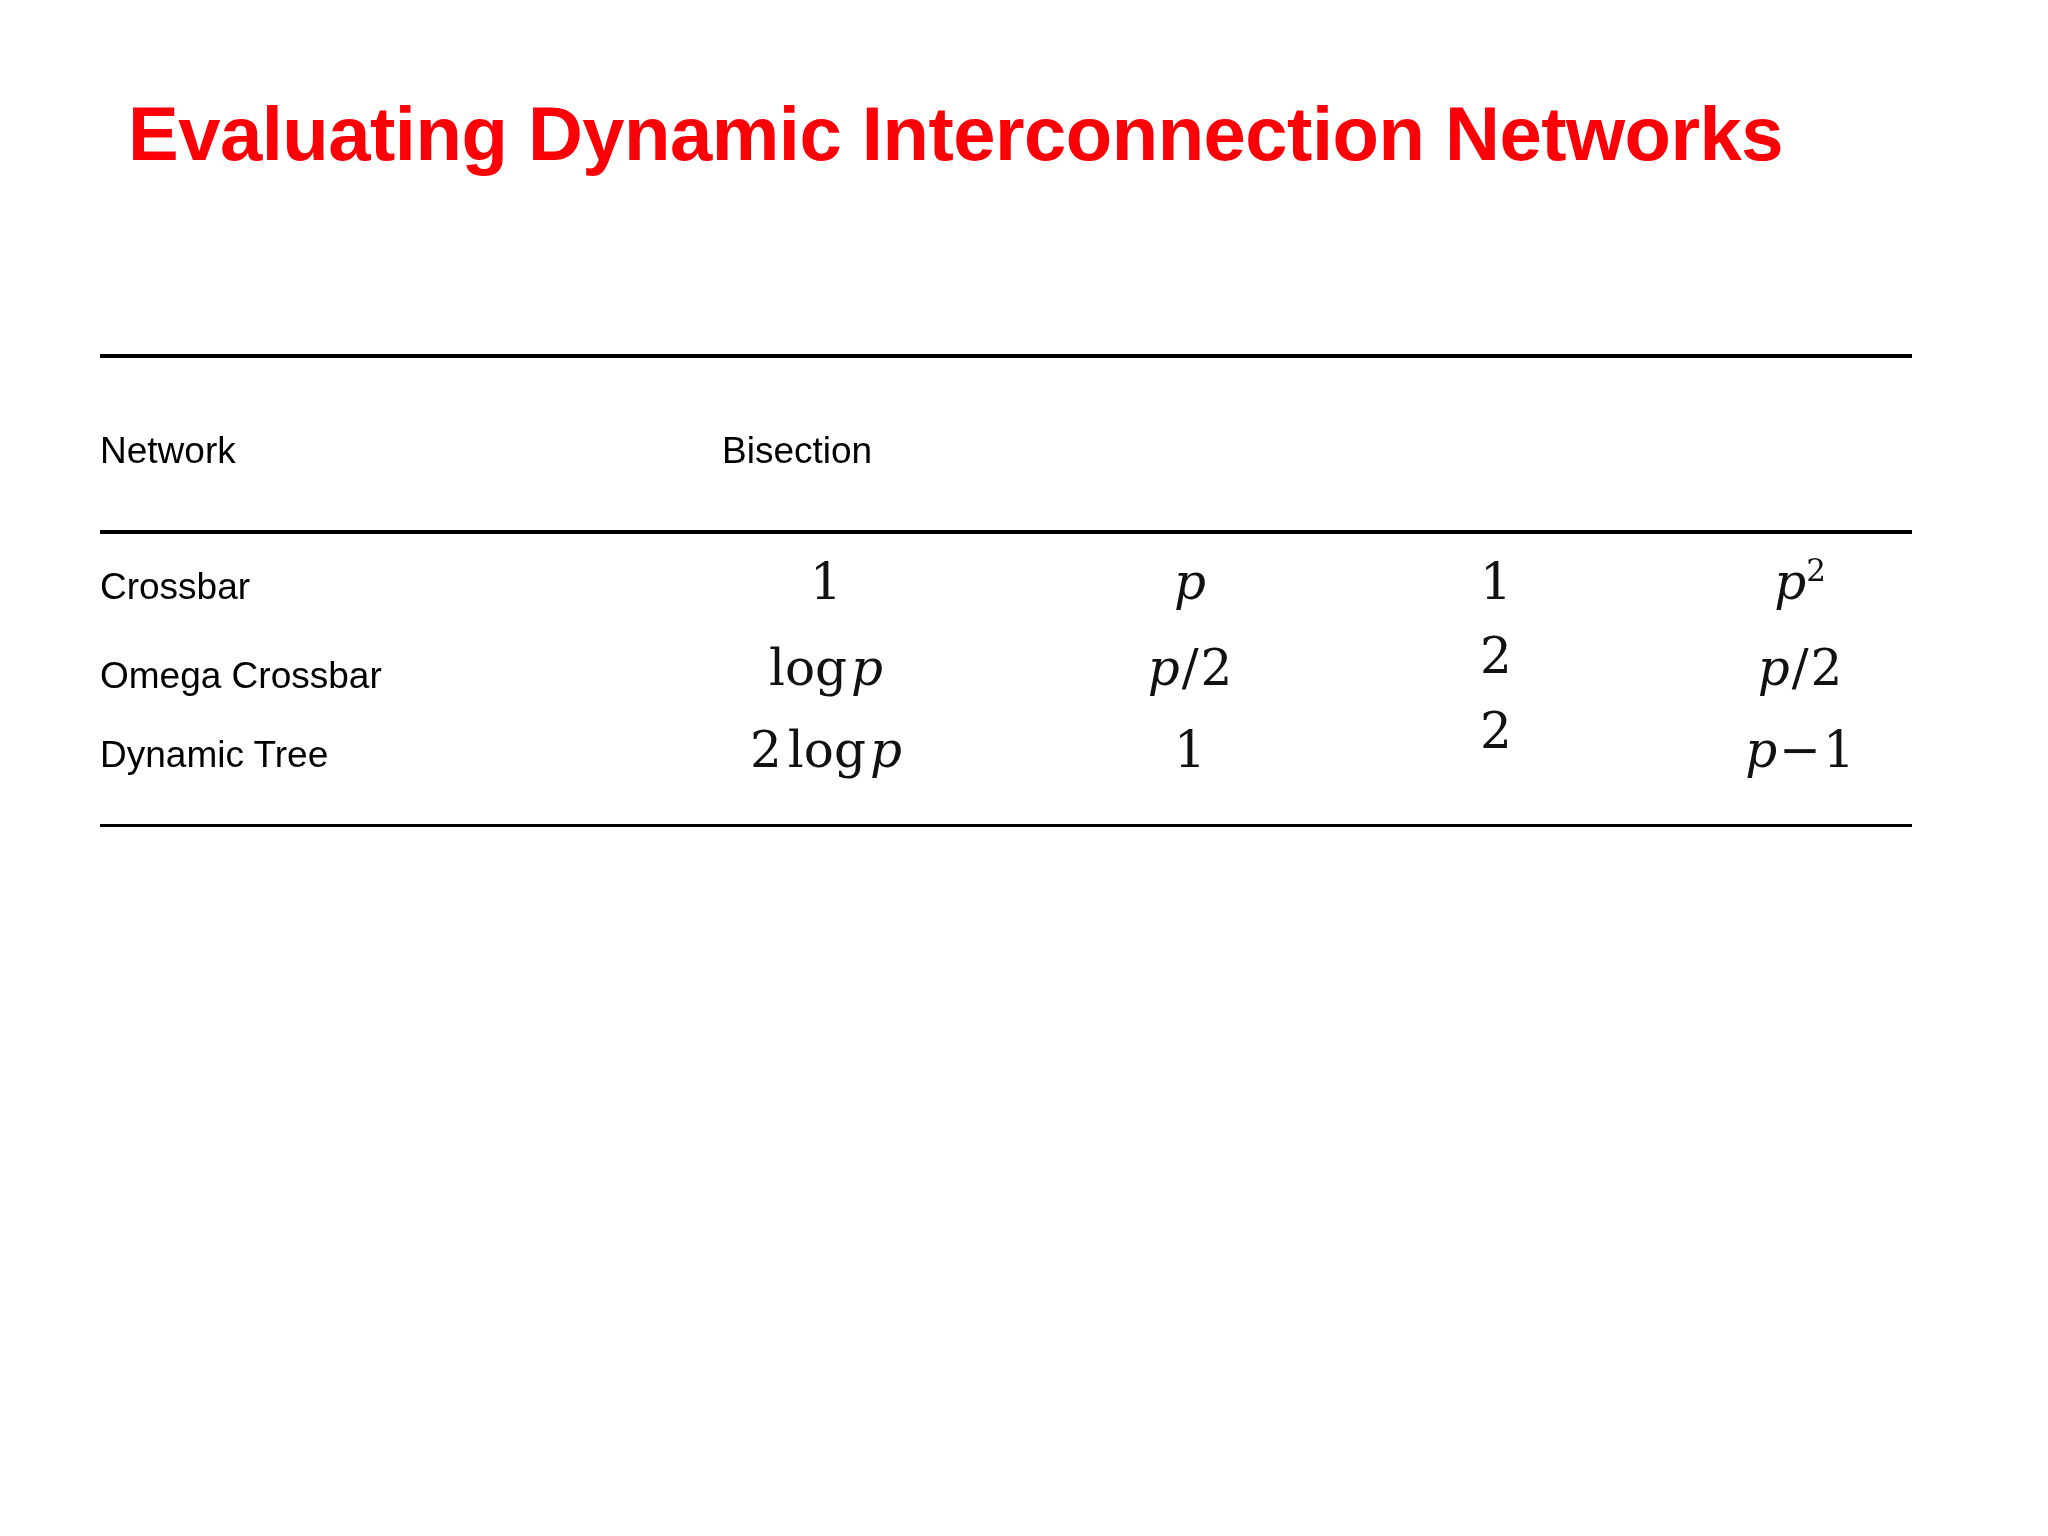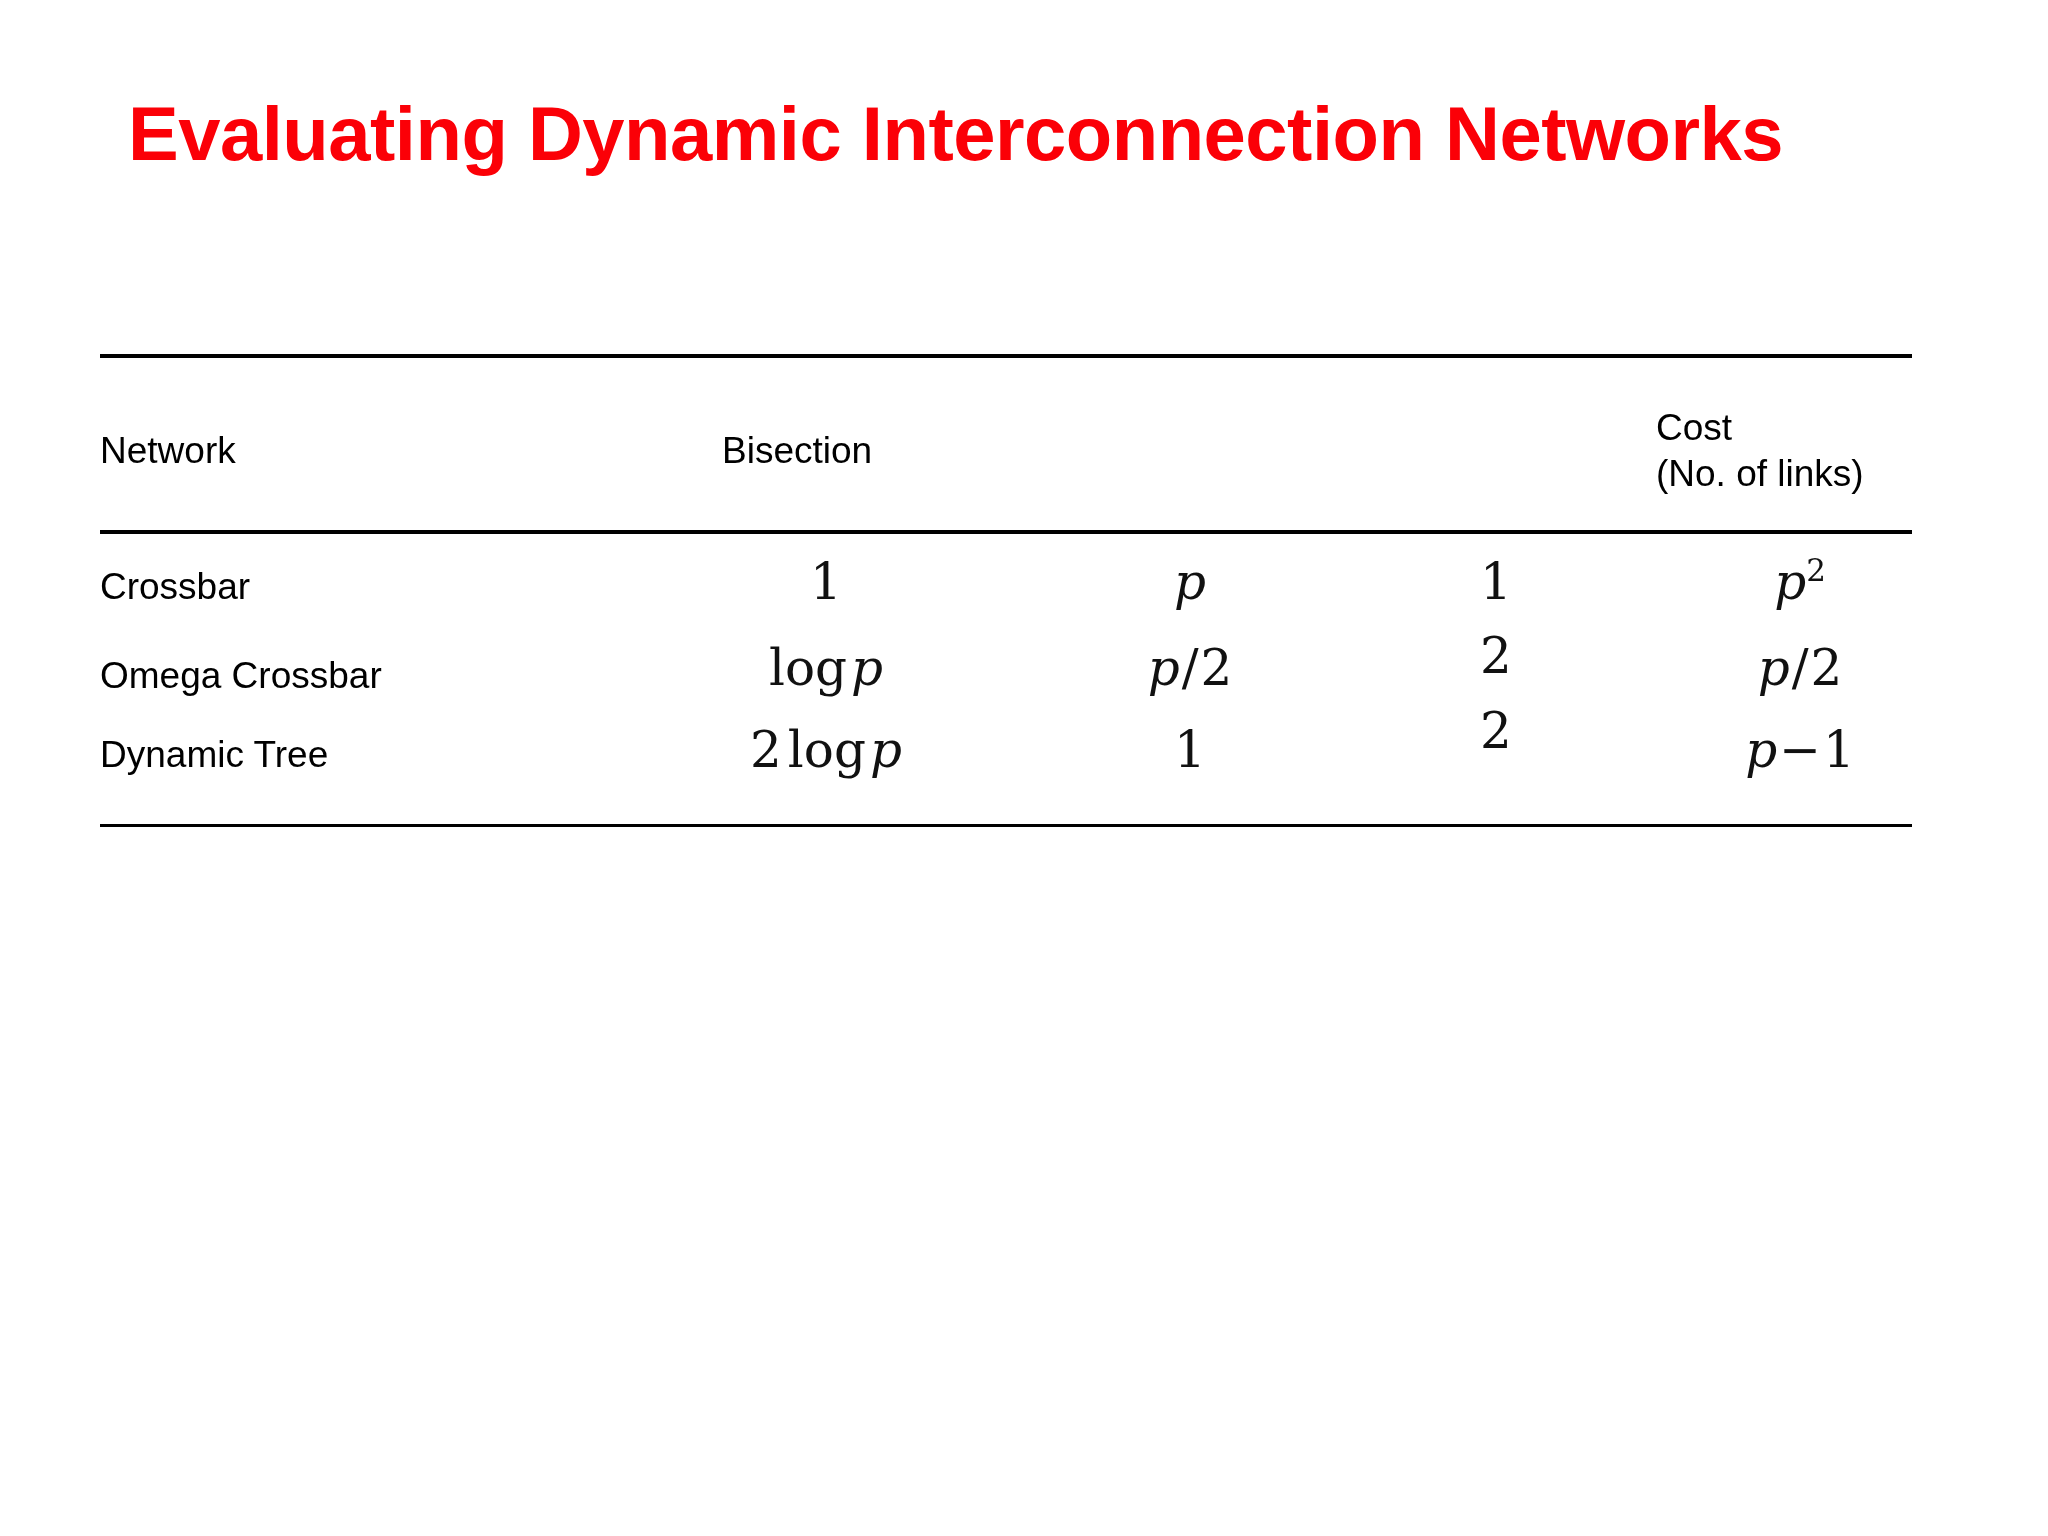--- a/index.html
+++ b/index.html
@@ -138,22 +138,20 @@
   <div id="slide-title">Evaluating Dynamic Interconnection Networks</div>
 
   <div id="table-wrap">
 
     <div class="rule top"></div>
     <div class="rule mid"></div>
     <div class="rule bottom"></div>
 
     <div class="hdr hdr-network">Network</div>
     <div class="hdr hdr-diameter">Bisection</div>
-    <div class="hdr hdr-cost">Cost
-(No. of links)</div>
 
     <div class="row-label r0">Crossbar</div>
 
     <div class="math c-diameter m-r0">
       <span class="num">1</span>
     </div>
 
     <div class="math c-bisection m-r0">
       <span class="var">p</span>
     </div>

